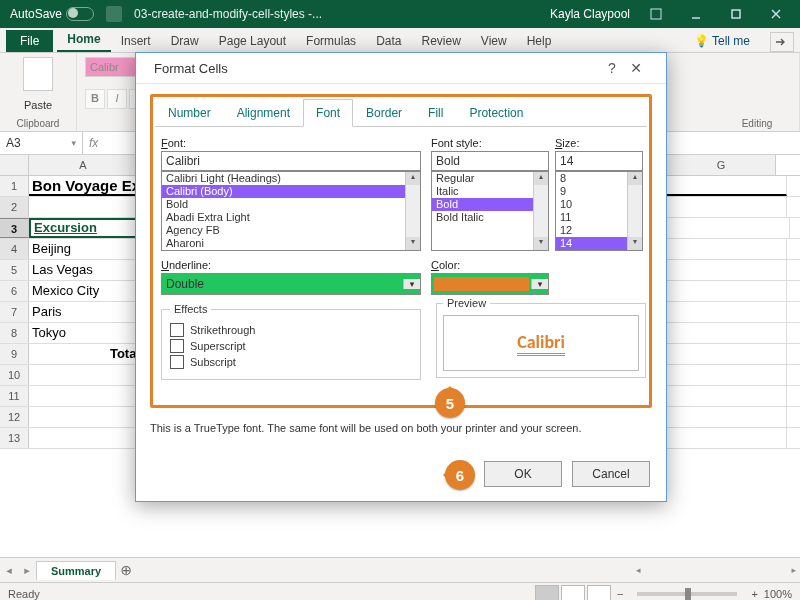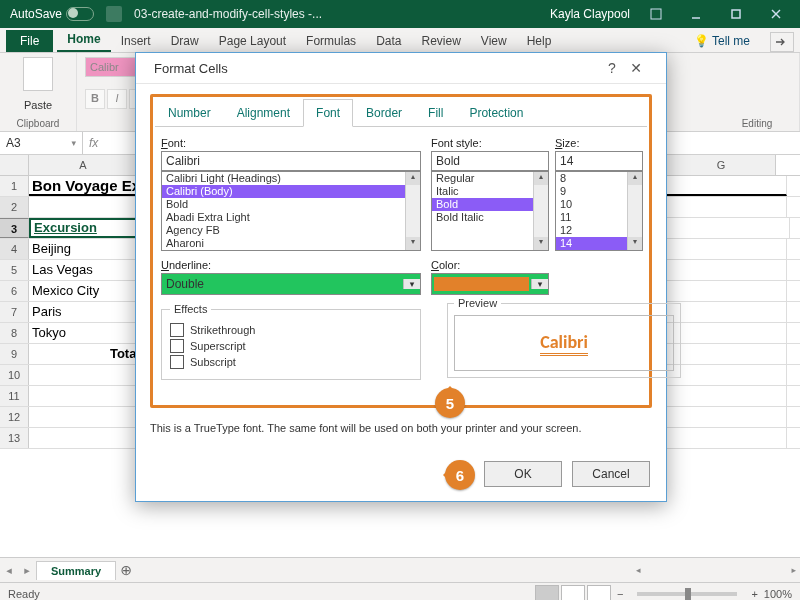--- a/index.html
+++ b/index.html
@@ -368,21 +368,21 @@
                   <div class="up">▴</div>
                   <div class="dn" style="position:absolute;bottom:0;width:100%">▾</div>
                 </div>
             </div>
             <div class="flabel" style="margin-top:8px"><u>C</u>olor:</div>
             <div class="combo color-combo">
                 <div class="swatch"></div>
                 <div class="ar">▾</div>
               </div>
 
-            <div style="position:absolute;left:16px;top:160px;width:234px">
+            <div style="position:absolute;left:5px;top:160px;width:210px">
               <fieldset class="fx" style="padding:6px">
                 <legend>Preview</legend>
                 <div class="preview-box">
                     <span class="txt">Calibri</span>
                   </div>
               </fieldset>
             </div>
           </div>
 
           <div class="col-right">

